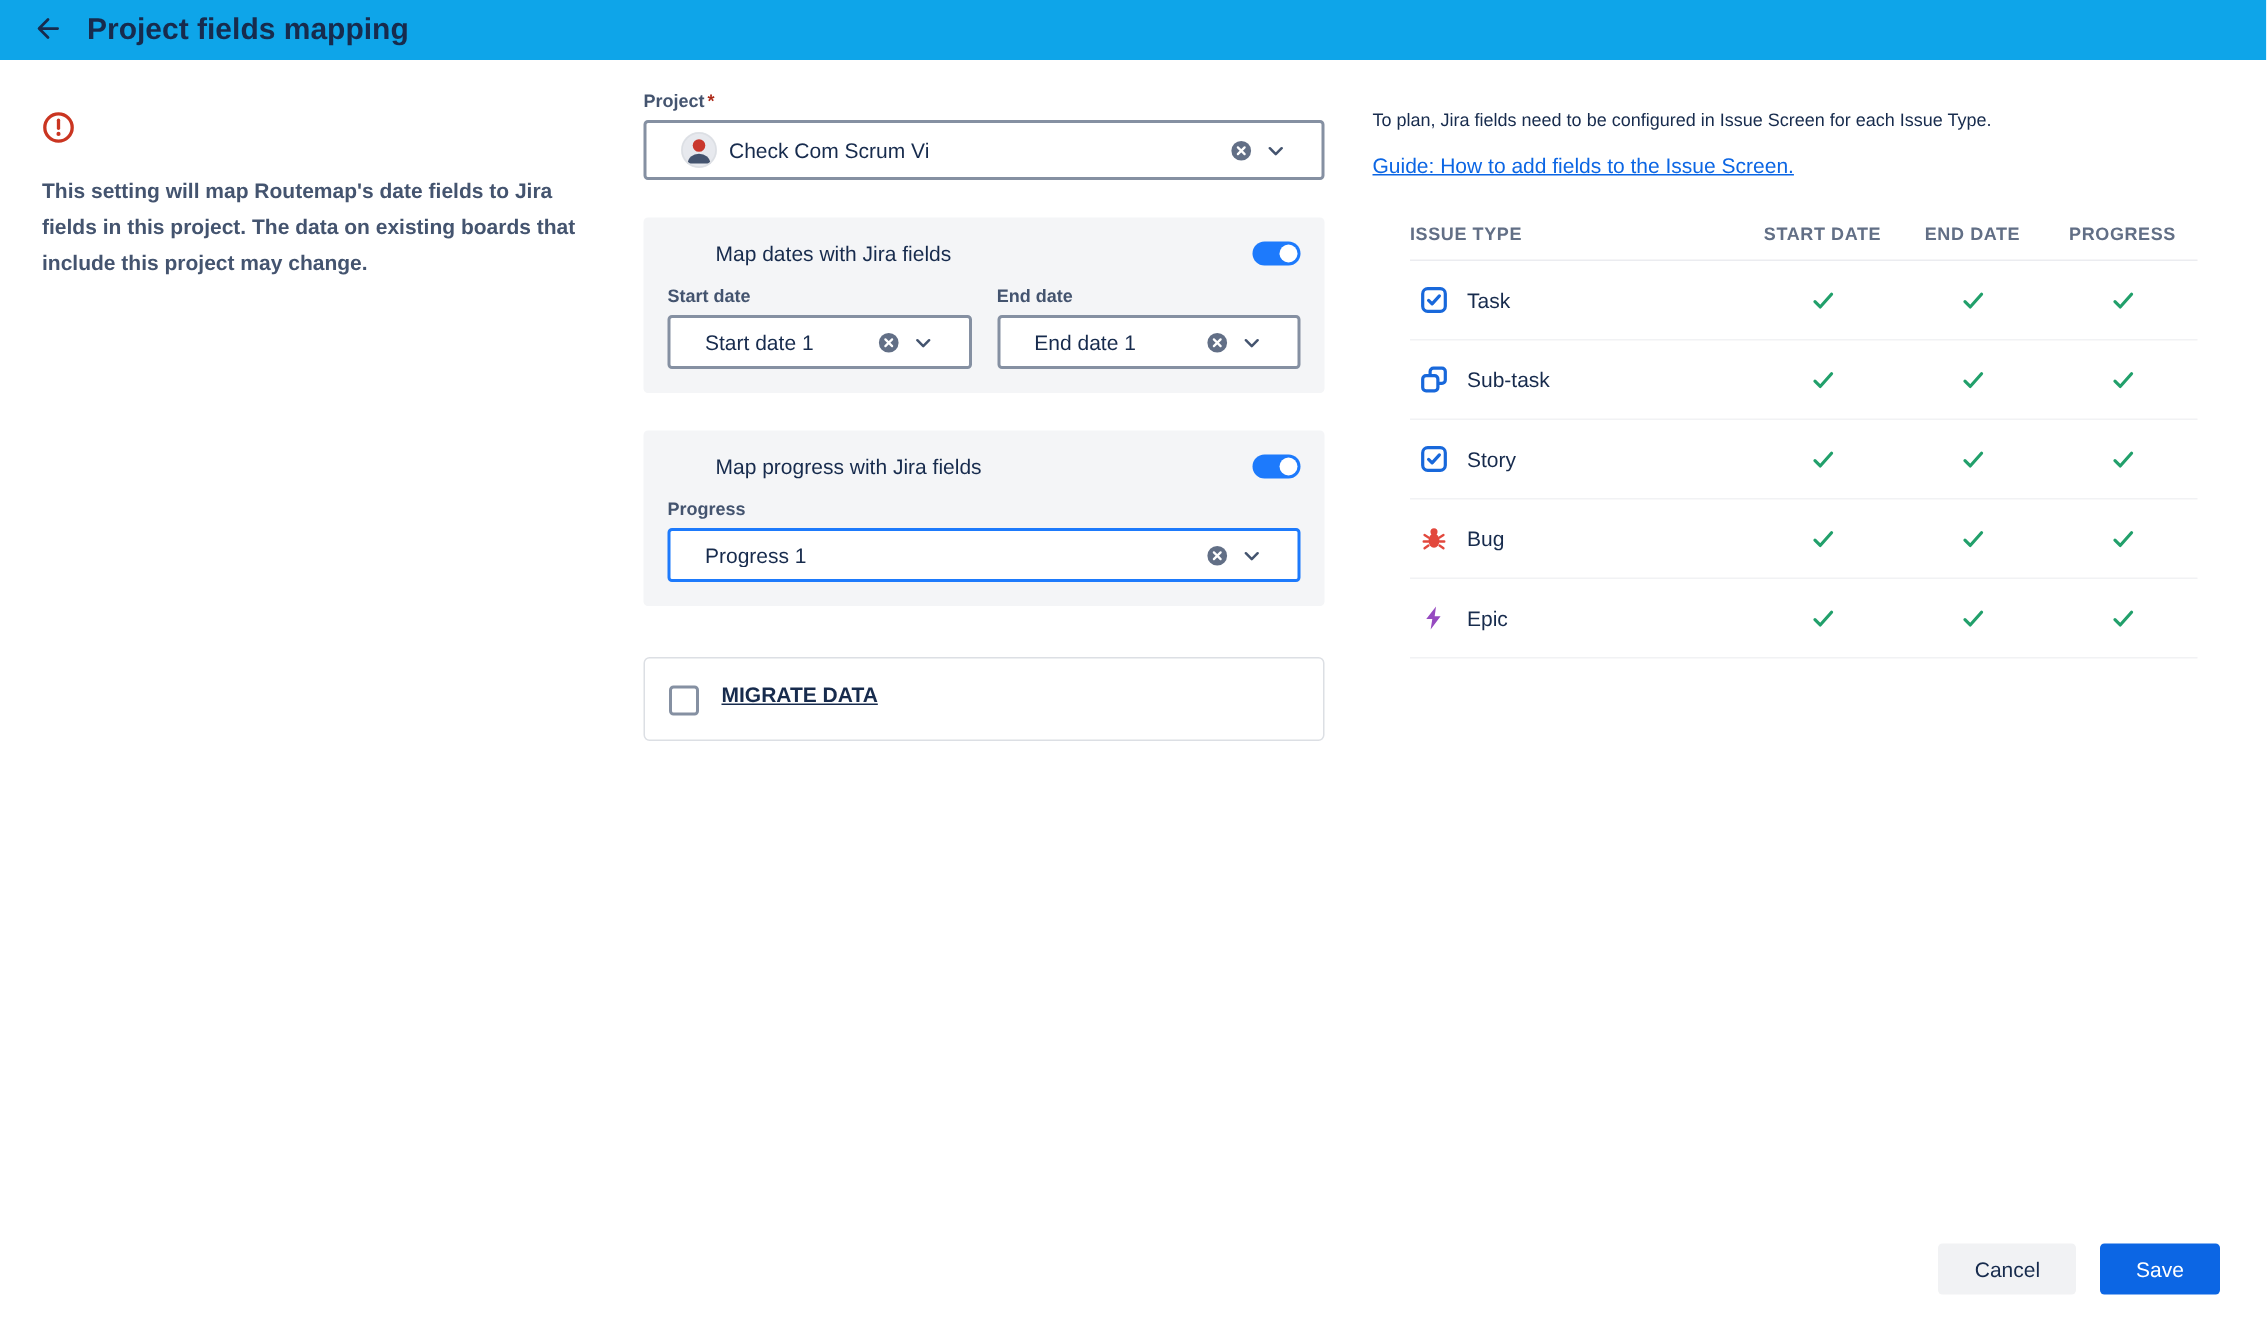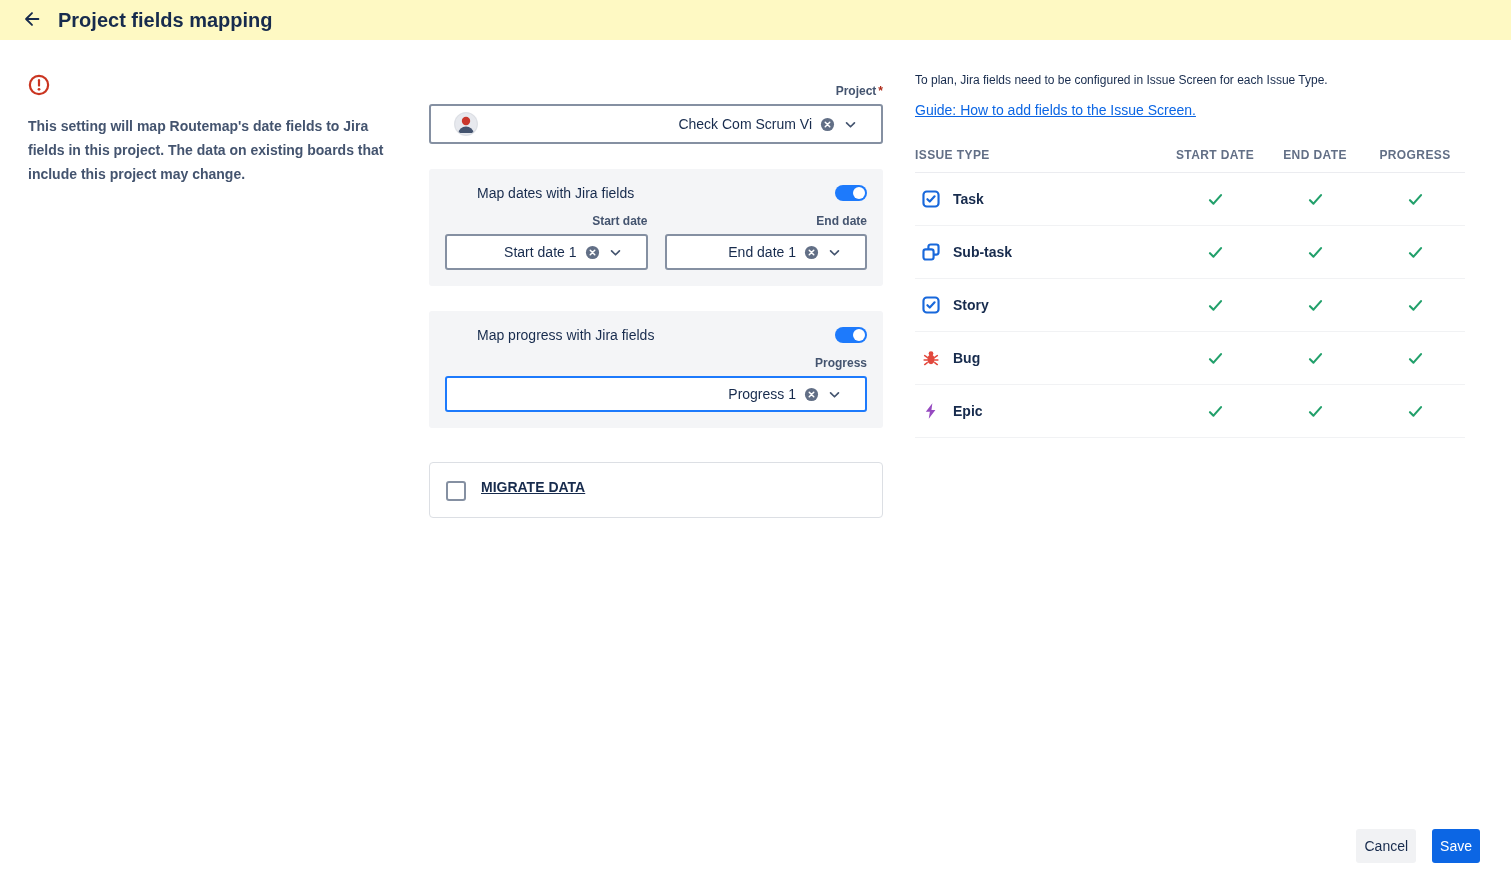--- a/index.html
+++ b/index.html
@@ -1,33 +1,33 @@
 <!DOCTYPE html>
 <html><head>
 <meta charset="utf-8">
 <style>
   * { margin:0; padding:0; box-sizing:border-box; }
   html,body { background:#fff; }
   body { font-family:"Liberation Sans", sans-serif; color:#172B4D; }
   .app { position:relative; width:1511px; height:883px; background:#fff; overflow:hidden; }
 
   
-  .header { position:absolute; top:0; left:0; right:0; height:40px; background:#fef9c3;
+  .header { position:absolute; top:0; left:0; right:0; height:40px; background:#0ea5e9;
             display:flex; align-items:center; padding:0 16px; gap:14px; }
   .back-btn { background:none; border:none; width:24px; height:24px; cursor:pointer;
               display:flex; align-items:center; justify-content:center; margin-left:4px; }
   .page-title { font-size:20px; font-weight:700; color:#172B4D; }
 
   
   .note { position:absolute; left:28px; top:74px; width:372px; }
   .note .err-wrap { display:block; margin-bottom:14px; }
   .note p { font-size:14px; font-weight:700; color:#44546F; line-height:24px; }
 
   
-  .form-col { position:absolute; left:429px; top:84px; width:454px;text-align:right; }
+  .form-col { position:absolute; left:429px; top:60px; width:454px; }
   .flabel { font-size:12px; font-weight:700; color:#44546F; display:block; margin-bottom:6px; }
   .req { color:#AE2A19; margin-left:2px; }
 
   .select { display:flex; align-items:center; background:#fff; border:2px solid #8590A2;
             border-radius:3px; height:36px; padding:0 23px; cursor:pointer; gap:8px; }
   .select.lg { height:40px; }
   .select.focused { border-color:#1D7AFC; }
   .select .val { flex:1; font-size:14px; color:#172B4D; white-space:nowrap; overflow:hidden; }
   .select .mini-icon { display:flex; align-items:center; }
 
@@ -48,33 +48,33 @@
   .checkbox { width:20px; height:20px; border:2px solid #8590A2; border-radius:3px; background:#fff;
               flex:none; margin-top:2px; cursor:pointer; }
   .migrate-title { font-size:14px; font-weight:700; color:#172B4D; margin-bottom:6px;text-decoration:underline; }
   .migrate-desc { font-size:14px; color:#44546F; line-height:20px; }
 
   
   .right-col { position:absolute; left:915px; top:70px; width:550px; }
   .intro { font-size:12px; font-weight:500; color:#172B4D; line-height:20px; }
   .guide { display:inline-block; margin-top:12px; font-size:14px; color:#0C66E4;
            text-decoration:underline; cursor:pointer; }
-  .table { margin-top:18px; }
+  .table { margin-top:18px;margin-left:25px; }
   .thead, .trow { display:grid; grid-template-columns:1fr 100px 100px 100px; align-items:center; }
   .thead { height:36px; border-bottom:1px solid #EBECF0; }
   .th { font-size:12px; font-weight:700; color:#626F86; letter-spacing:0.4px; }
   .center { display:flex; justify-content:center; }
   .trow { height:53px; border-bottom:1px solid #F1F2F4; }
-  .type { display:flex; align-items:center; gap:12px; padding-left:6px;font-weight:bold; }
+  .type { display:flex; align-items:center; gap:12px; padding-left:6px; }
   .tname { font-size:14px; color:#172B4D; }
   .icon-20 { width:20px; height:20px; display:flex; align-items:center; justify-content:center; flex:none; }
 
   
   .footer-actions { position:absolute; right:31px; bottom:20px; display:flex; gap:16px; }
-  .btn { height:34px; padding:0 8px; border:none; border-radius:3px; font-size:14px; font-weight:500;
+  .btn { height:34px; padding:0 24px; border:none; border-radius:3px; font-size:14px; font-weight:500;
          cursor:pointer; font-family:"Liberation Sans", sans-serif; }
   .btn.subtle { background:#F1F2F4; color:#172B4D; }
   .btn.primary { background:#0C66E4; color:#fff; }
 </style>
 </head>
 <body>
 
 <div class="app">
 
   <div class="header">

